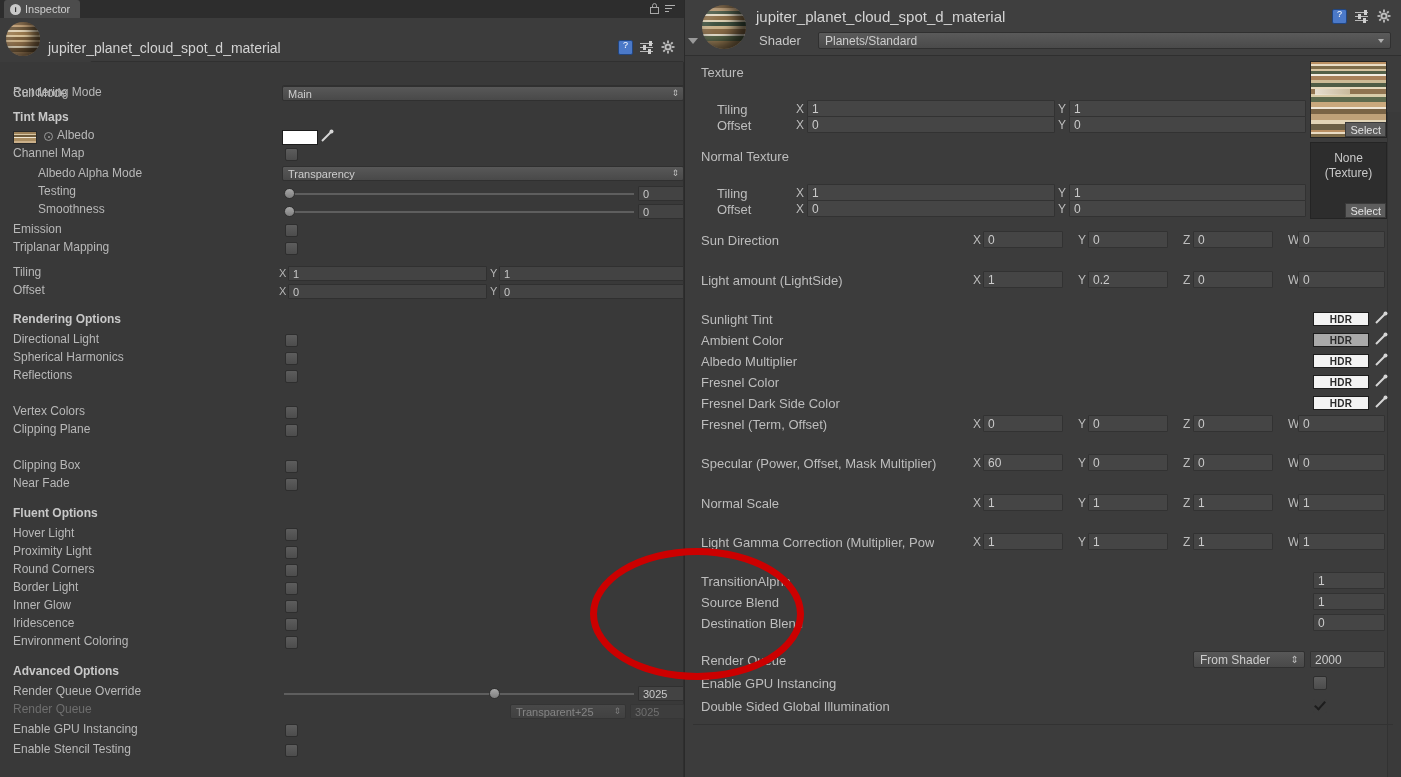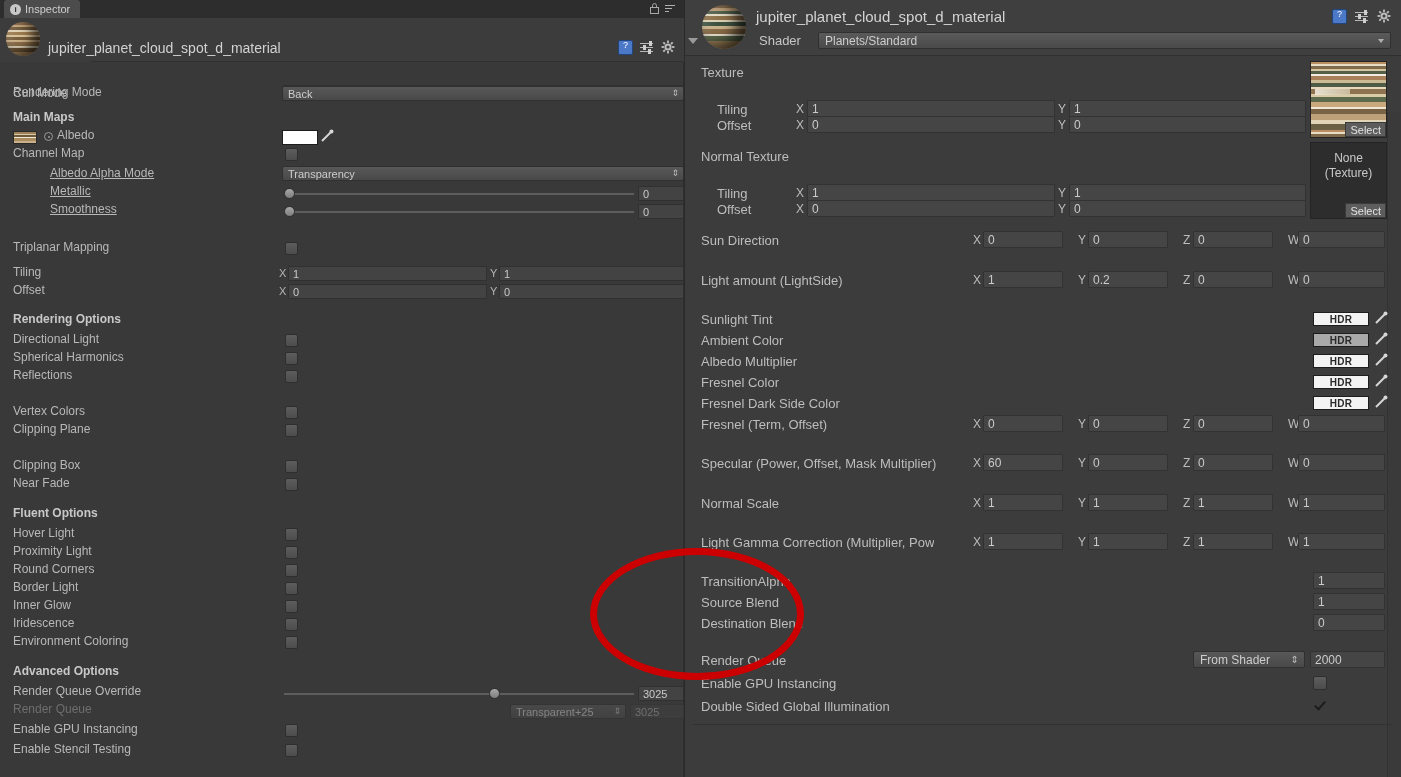--- a/index.html
+++ b/index.html
@@ -53,21 +53,21 @@
   .shaderlabel{position:absolute;left:30px;top:43px;font-size:12px;color:#c6c6c6;}
   .shaderfield{position:absolute;left:90px;top:43px;width:594px;height:16px;
       background:linear-gradient(#5a5a5a,#4a4a4a);border:1px solid #303030;border-radius:2px;
       box-sizing:border-box;display:flex;align-items:center;padding-left:5px;color:#cdcdcd;font-size:11px;}
   .shaderfield .caret{position:absolute;right:5px;top:5px;border-left:3px solid transparent;
       border-right:3px solid transparent;border-top:4px solid #b0b0b0;}
 
   .lbody{position:absolute;left:0;top:62px;width:684px;height:715px;background:#393939;}
   .row{position:absolute;left:0;height:18px;width:684px;}
   .lbl{position:absolute;left:13px;font-size:12px;color:#b8b8b8;white-space:nowrap;}
-  .lbl.ind{left:50px;text-decoration:underline;}
+  .lbl.ind{left:38px;}
   .lbl.dim{color:#6e6e6e;}
   .sect{position:absolute;left:13px;font-size:12px;font-weight:bold;color:#c8c8c8;}
 
   .cbox{position:absolute;width:13px;height:13px;border-radius:2px;
         background:linear-gradient(#5d5d5d,#4c4c4c);border:1px solid #2e2e2e;box-sizing:border-box;}
 
   .dd{position:absolute;height:15px;background:linear-gradient(#585858,#494949);
       border:1px solid #303030;border-radius:2px;box-sizing:border-box;
       display:flex;align-items:center;padding-left:5px;color:#cdcdcd;font-size:11px;}
   .dd .arrows{position:absolute;right:4px;top:2px;color:#bdbdbd;font-size:9px;line-height:9px;}
@@ -235,26 +235,26 @@
         <div class="lbl">Rendering Mode</div>
         <div class="dd" style="left:282px;width:402px">
           <span>Transparent</span>
           <span class="arrows">⇕</span>
         </div>
       </div>
 
       <div class="row" style="top:24px">
         <div class="lbl">Cull Mode</div>
         <div class="dd" style="left:282px;width:402px">
-          <span>Back</span>
+          <span>Main</span>
           <span class="arrows">⇕</span>
         </div>
       </div>
 
-      <div class="sect" style="top:48px">Main Maps</div>
+      <div class="sect" style="top:48px">Tint Maps</div>
 
       <div class="row" style="top:66px">
         <div class="texthumb" style="left:13px;top:3px"></div>
         <div class="dotref" style="left:44px;top:4px"></div>
         <div class="lbl" style="left:57px">Albedo</div>
         <div class="swatch" style="left:282px;top:2px;width:36px;background:#ffffff"></div>
         <div class="eyedrop" style="left:320px;top:1px">
           <svg viewBox="0 0 14 14" width="14" height="14">
             <line x1="2" y1="12" x2="11" y2="3" stroke="#d6d6d6" stroke-width="2"></line>
             <circle cx="11.5" cy="2.5" r="2" fill="#d6d6d6"></circle>
@@ -269,37 +269,41 @@
 
       <div class="row" style="top:104px">
         <div class="lbl ind">Albedo Alpha Mode</div>
         <div class="dd" style="left:282px;width:402px">
           <span>Transparency</span>
           <span class="arrows">⇕</span>
         </div>
       </div>
 
       <div class="row" style="top:122px">
-        <div class="lbl ind">Metallic</div>
+        <div class="lbl ind">Testing</div>
         <div class="slider" style="left:284px;top:3px;width:350px">
           <div class="track"></div>
           <div class="knob" style="left:0px"></div>
         </div>
         <div class="num" style="left:638px;top:2px;width:46px">0</div>
       </div>
 
       <div class="row" style="top:140px">
         <div class="lbl ind">Smoothness</div>
         <div class="slider" style="left:284px;top:3px;width:350px">
           <div class="track"></div>
           <div class="knob" style="left:0px"></div>
         </div>
         <div class="num" style="left:638px;top:2px;width:46px">0</div>
       </div>
 
+      <div class="row" style="top:160px">
+        <div class="lbl">Emission</div>
+        <div class="cbox" style="left:285px;top:2px"></div>
+      </div>
 
       <div class="row" style="top:178px">
         <div class="lbl">Triplanar Mapping</div>
         <div class="cbox" style="left:285px;top:2px"></div>
       </div>
 
       <div class="row" style="top:203px">
         <div class="lbl">Tiling</div>
         <div class="axis" style="left:279px;top:2px">X</div>
         <div class="num" style="left:288px;top:1px;width:199px">1</div>

